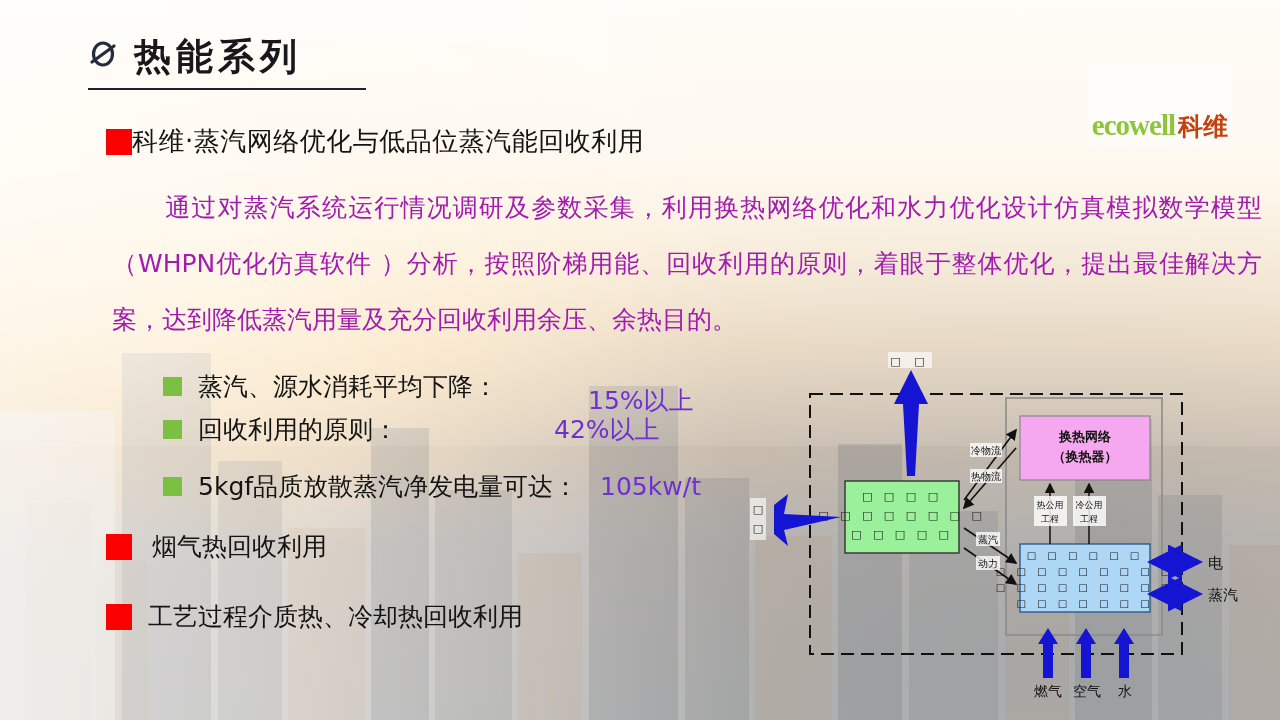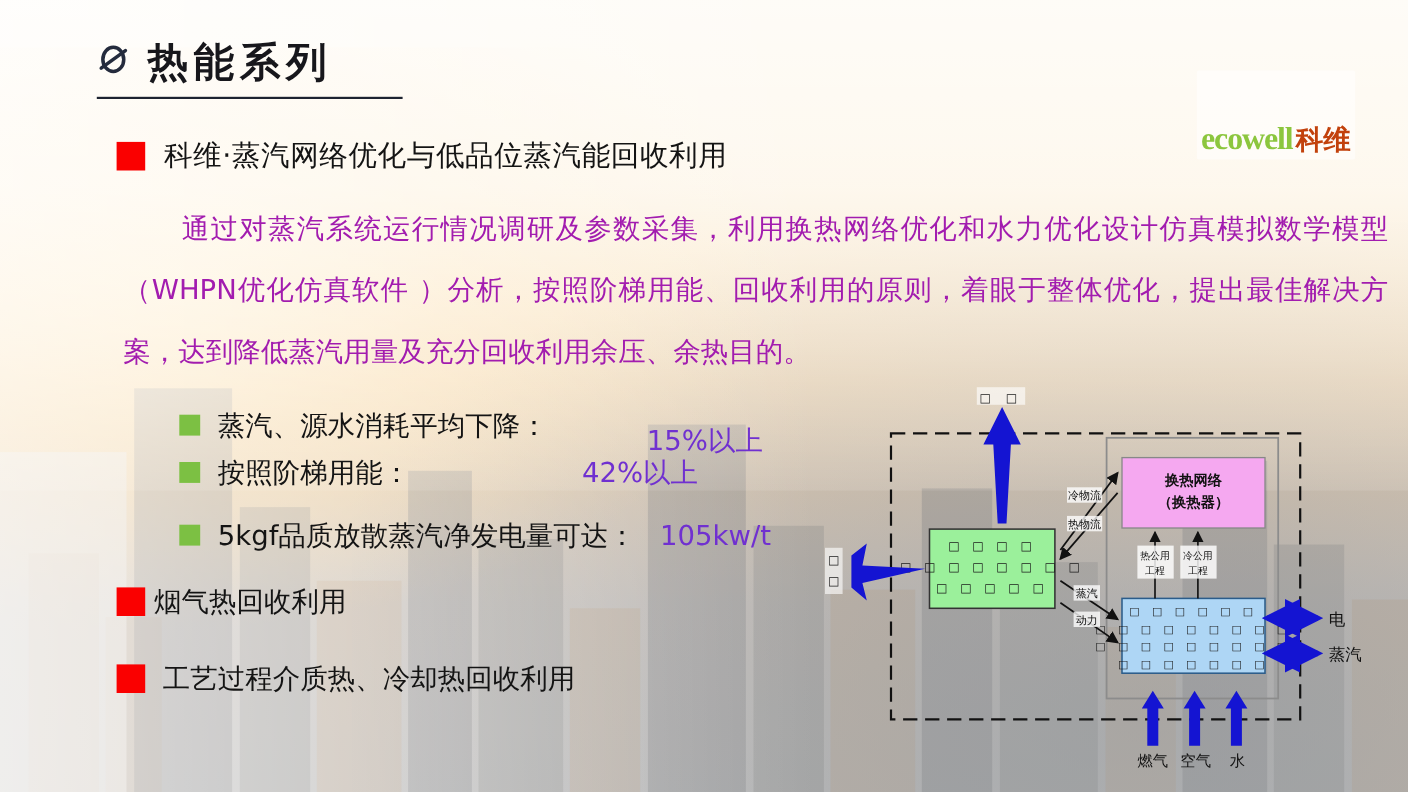--- a/index.html
+++ b/index.html
@@ -68,21 +68,21 @@
     font-size:25px;font-weight:bold;color:#c2410c;margin-left:3px;letter-spacing:0px;
     font-family:"DejaVu Sans","Liberation Sans",sans-serif;
     margin-top:44px;
   }
 
   
   .sq{display:inline-block;vertical-align:middle;}
   .sq-red{width:26px;height:26px;background:#fa0000;}
   .sq-green{width:19px;height:19px;background:#7cc043;}
 
-  .b1{position:absolute;left:106px;top:124px;display:flex;align-items:center;gap:17px;}
+  .b1{position:absolute;left:106px;top:124px;display:flex;align-items:center;}
   .b1 .txt{font-size:26px;color:#141414;letter-spacing:.5px;
     font-family:"DejaVu Sans","Liberation Sans",sans-serif;}
 
   .para{
     position:absolute;left:112px;top:180px;width:1150px;
     font-size:25px;line-height:56px;color:#a21caf;text-align:justify;
     font-family:"DejaVu Sans","Liberation Sans",sans-serif;
   }
   .para .indent{display:inline-block;width:52px;}
 
@@ -91,21 +91,21 @@
     font-family:"DejaVu Sans","Liberation Sans",sans-serif;}
   .kv .value{font-size:25px;color:#7030d0;
     font-family:"DejaVu Sans","Liberation Sans",sans-serif;}
   #kv1{left:163px;top:356px;}
   #kv2{left:163px;top:413px;}
   #kv3{left:163px;top:470px;}
   #kv1 .value{margin-left:74px;margin-top:28px;}
   #kv2 .value{margin-left:140px;}
   #kv3 .value{margin-left:6px;}
 
-  .b2{position:absolute;left:106px;top:530px;display:flex;align-items:center;gap:8px;}
+  .b2{position:absolute;left:106px;top:530px;display:flex;align-items:center;gap:20px;}
   .b3{position:absolute;left:106px;top:600px;display:flex;align-items:center;gap:16px;}
   .b2 .txt,.b3 .txt{font-size:25px;color:#141414;
     font-family:"DejaVu Sans","Liberation Sans",sans-serif;}
 
   
   #diagram{position:absolute;left:748px;top:348px;width:532px;height:372px;}
   #diagram svg{display:block;}
   .dg-txt{font-family:"DejaVu Sans","Liberation Sans",sans-serif;}
 </style>
 </head>
@@ -160,21 +160,21 @@
 
   <div class="para"><span class="indent"></span><span>通过对蒸汽系统运行情况调研及参数采集，利用换热网络优化和水力优化设计仿真模拟数学模型（WHPN优化仿真软件 ）分析，按照阶梯用能、回收利用的原则，着眼于整体优化，提出最佳解决方案，达到降低蒸汽用量及充分回收利用余压、余热目的。</span></div>
 
   <div class="kv" id="kv1">
     <span class="sq sq-green"></span>
     <span class="label">蒸汽、源水消耗平均下降：</span>
     <span class="value">15%以上</span>
   </div>
   <div class="kv" id="kv2">
     <span class="sq sq-green"></span>
-    <span class="label">按照阶梯用能：</span>
+    <span class="label">回收利用的原则：</span>
     <span class="value">42%以上</span>
   </div>
   <div class="kv" id="kv3">
     <span class="sq sq-green"></span>
     <span class="label">5kgf品质放散蒸汽净发电量可达：</span>
     <span class="value">105kw/t</span>
   </div>
 
   <div class="b2">
     <span class="sq sq-red"></span>

